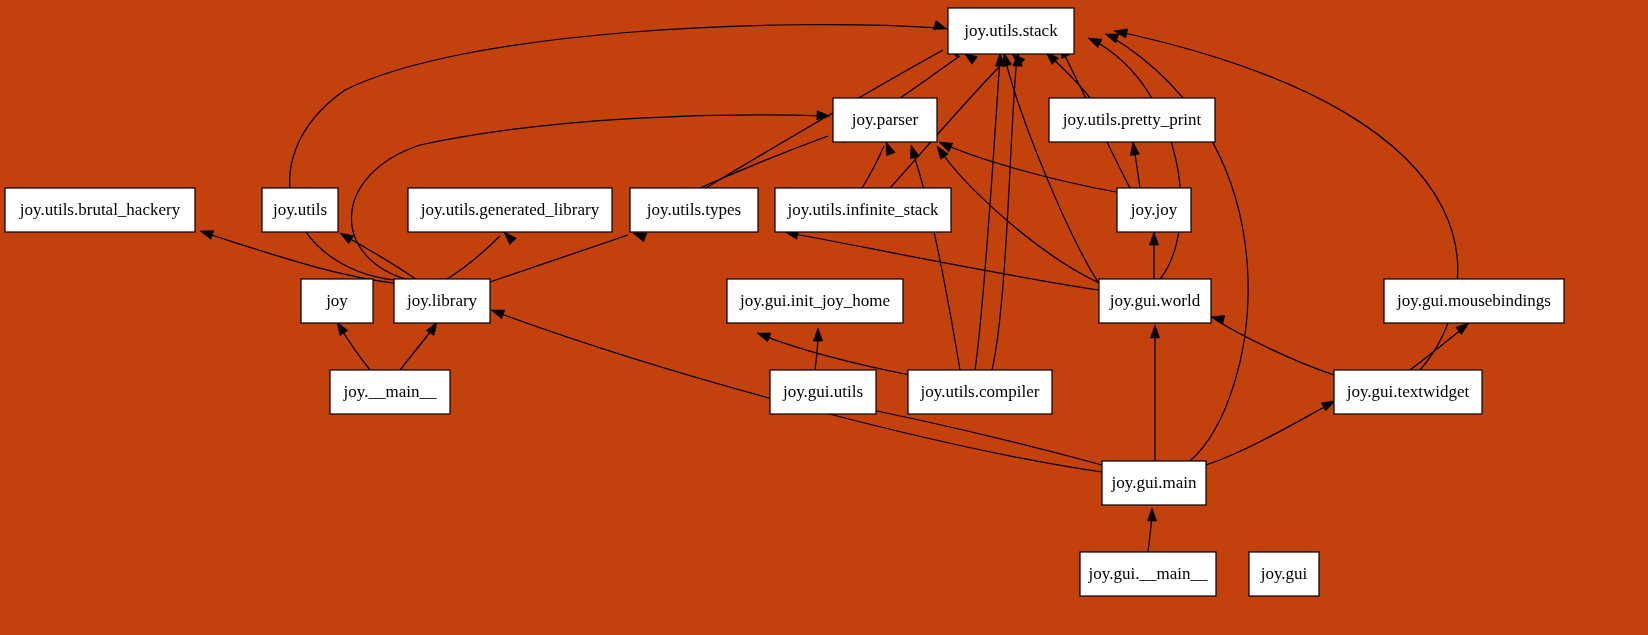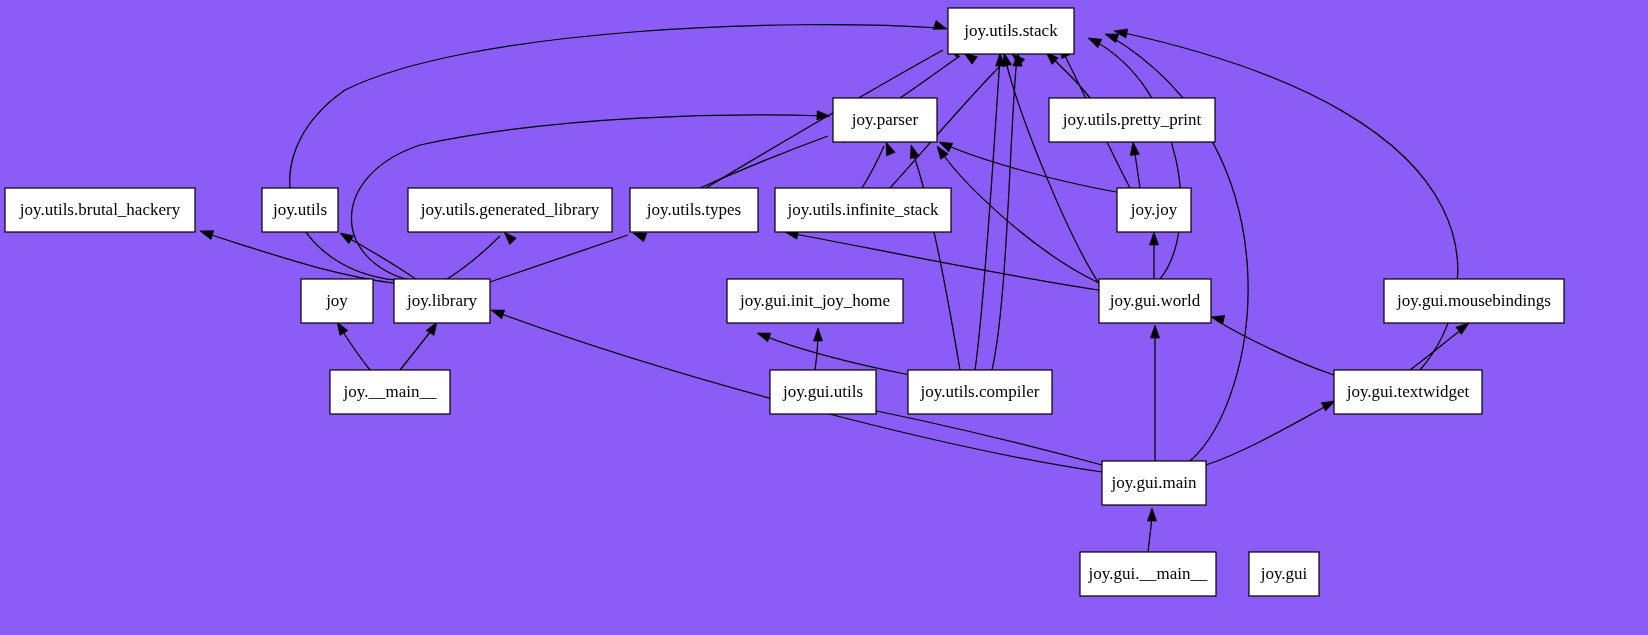--- a/index.html
+++ b/index.html
@@ -4,21 +4,21 @@
 <style>
   html, body {
     margin: 0;
     padding: 0;
     background: #ffffff;
   }
   #graph-root {
     position: relative;
     width: 1648px;
     height: 635px;
-    background: #8b5cf6;
+    background: #c2410c;
     font-family: "Liberation Serif", "DejaVu Serif", serif;
     overflow: hidden;
   }
   svg#graph-canvas {
     display: block;
     width: 1648px;
     height: 635px;
   }
   .node-box {
     fill: #ffffff;

